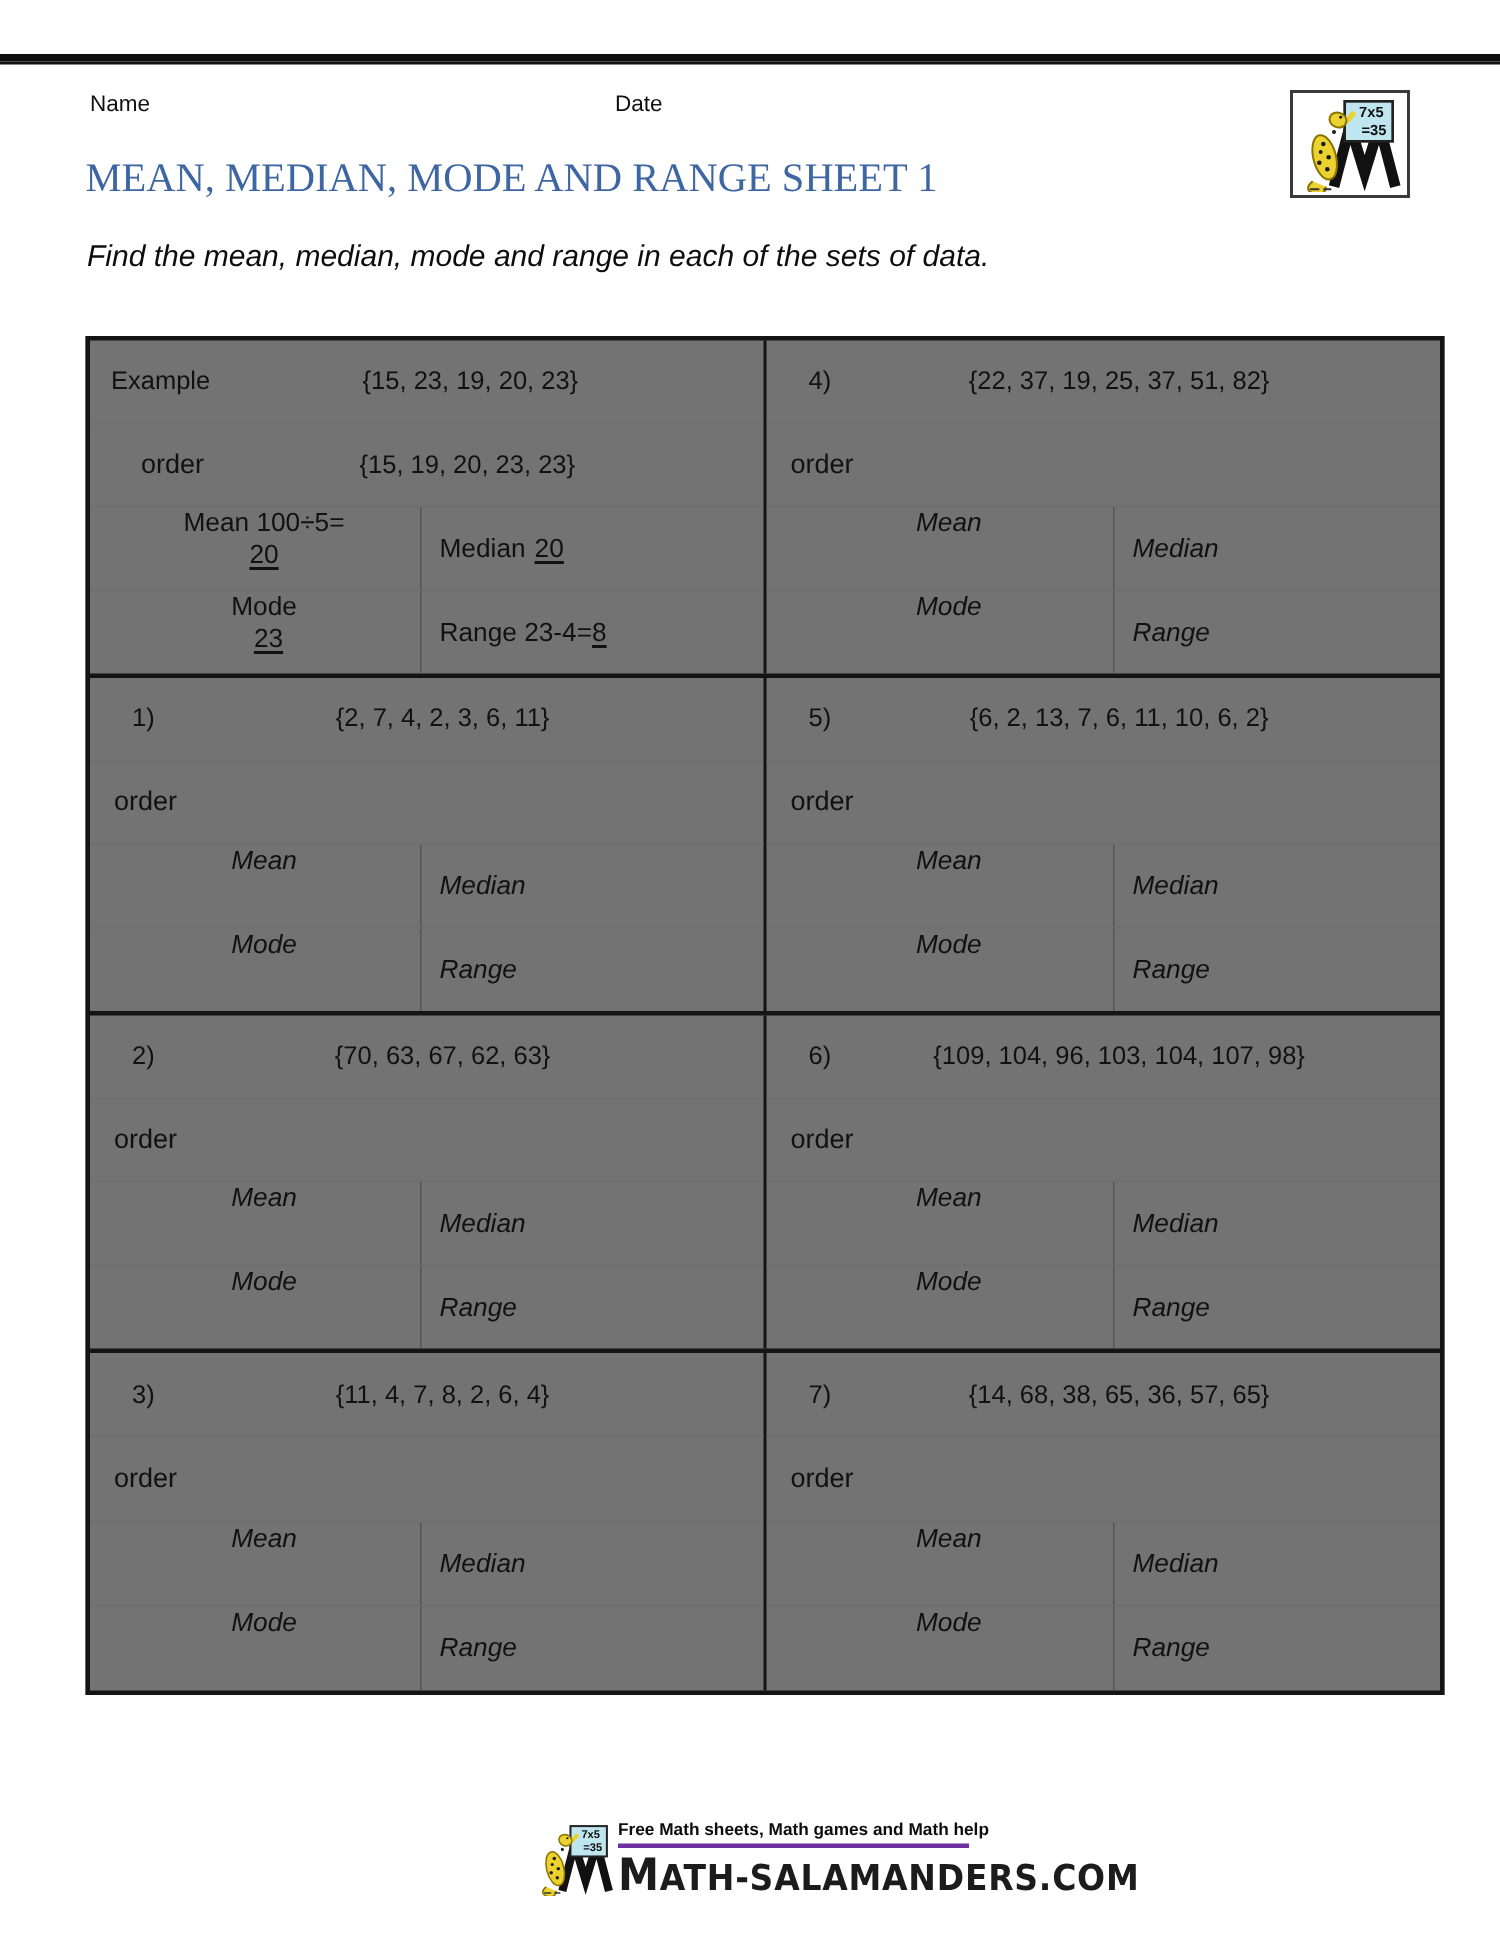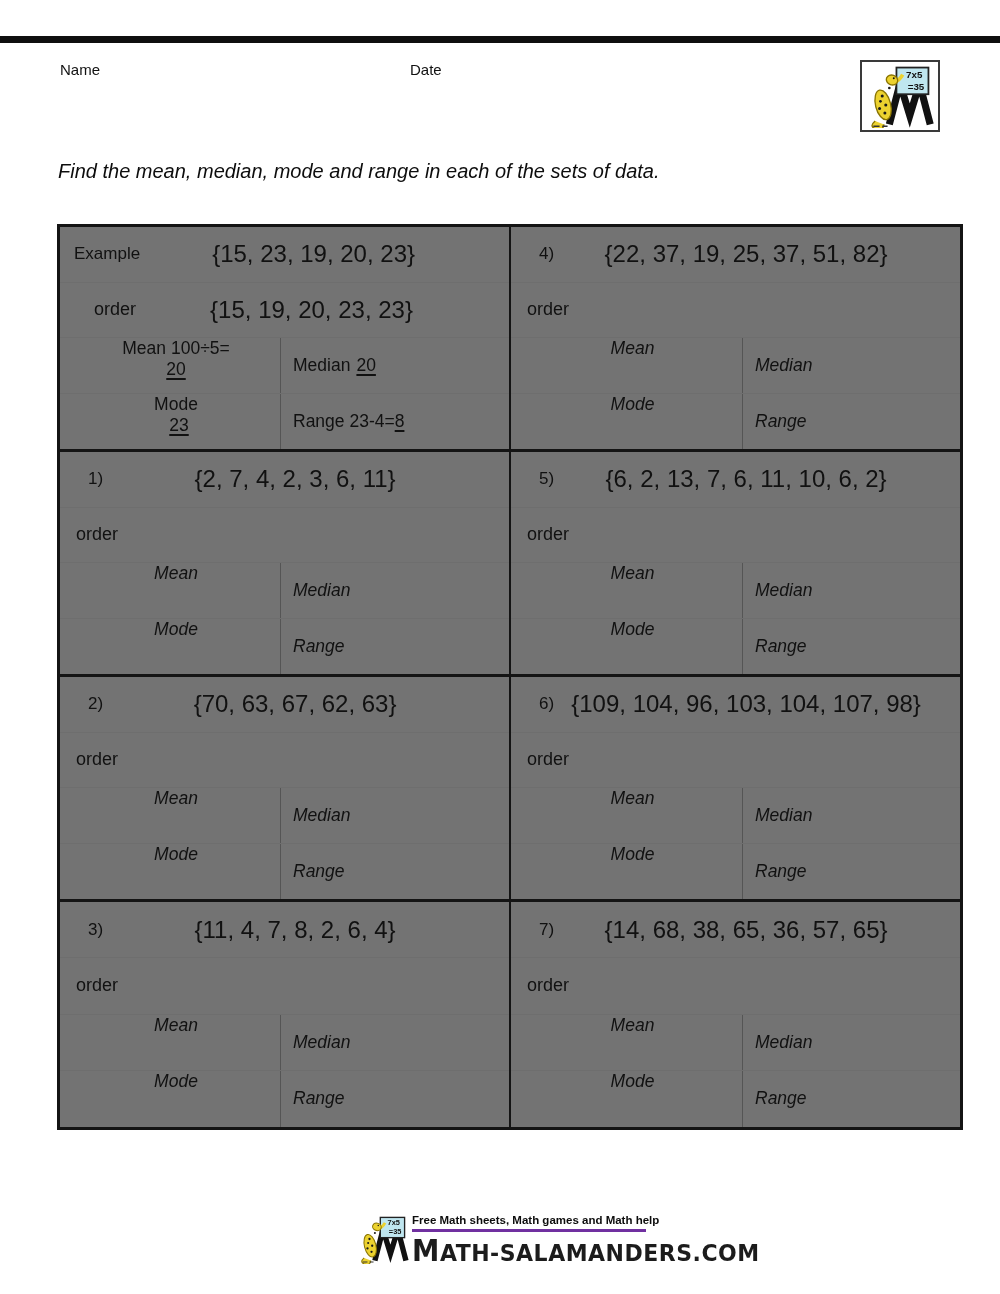--- a/index.html
+++ b/index.html
@@ -32,21 +32,21 @@
   #sheet{position:absolute;top:224px;left:57px;width:906px;height:906px;
     border:3px solid var(--ink);display:grid;grid-template-rows:repeat(4,1fr);background:#737373;}
   .block{display:grid;grid-template-columns:451px 1fr;border-bottom:3px solid var(--ink);}
   .block.last{border-bottom:none;}
   .half{display:grid;grid-template-rows:repeat(4,1fr);}
   .half.left{border-right:2px solid var(--ink);}
   .prow{display:flex;align-items:center;border-bottom:1px solid var(--thin);min-height:0;}
   .half .prow:last-child{border-bottom:none;}
   .numlab{padding-left:28px;font-size:17px;white-space:nowrap;}
   .numlab.ex{padding-left:14px;}
-  .set{flex:1;text-align:center;font-size:24px;padding-right:22px;white-space:nowrap;}
+  .set{flex:1;text-align:center;font-size:17px;padding-right:22px;white-space:nowrap;}
   .orderlab{font-size:18px;padding-left:16px;}
   .orderlab.ex{padding-left:34px;}
   .cellrow{padding:0;}
   .cell{height:100%;display:flex;align-items:center;padding-left:12px;font-size:17.5px;white-space:nowrap;}
   .cell.c1{border-right:1px solid #555;flex-direction:column;}
   .half.left .cell.c1{width:221px;}
   .half.left .cell.c2{flex:1;}
   .half.right .cell.c1{width:232px;}
   .half.right .cell.c2{flex:1;}
   .cell.it{font-style:italic;}
@@ -90,20 +90,21 @@
           <circle cx="24" cy="46" r="1.7"></circle>
           <circle cx="17" cy="50" r="1.7"></circle>
         <circle cx="23" cy="55" r="1.7"></circle>
           <circle cx="28" cy="27" r="1.5"></circle>
           <circle cx="18" cy="42" r="1.5"></circle>
       </g>
       <path d="M10 70 h7 M20 70 h6" stroke="#333" stroke-width="1.5"></path>
     </svg>
   </div>
 
+  <div class="page-title">MEAN, MEDIAN, MODE AND RANGE SHEET 1</div>
   <div class="instr" id="instr1">Find the mean, median, mode and range in each of the sets of data.</div>
 
   <div id="sheet">
 
     <div class="block">
       <div class="half left">
         <div class="prow">
           <span class="numlab ex">Example</span>
           <span class="set">{15, 23, 19, 20, 23}</span>
         </div>

